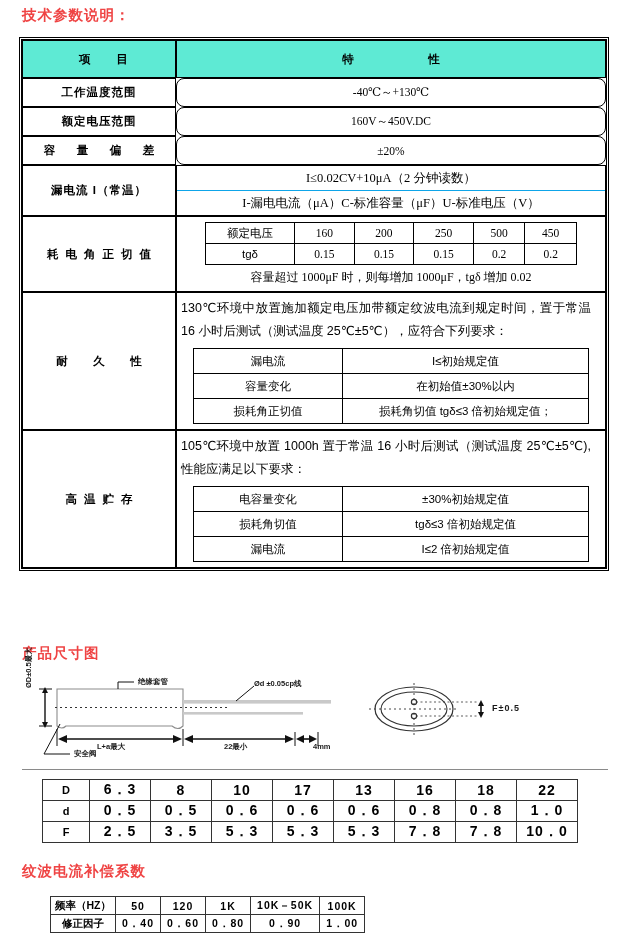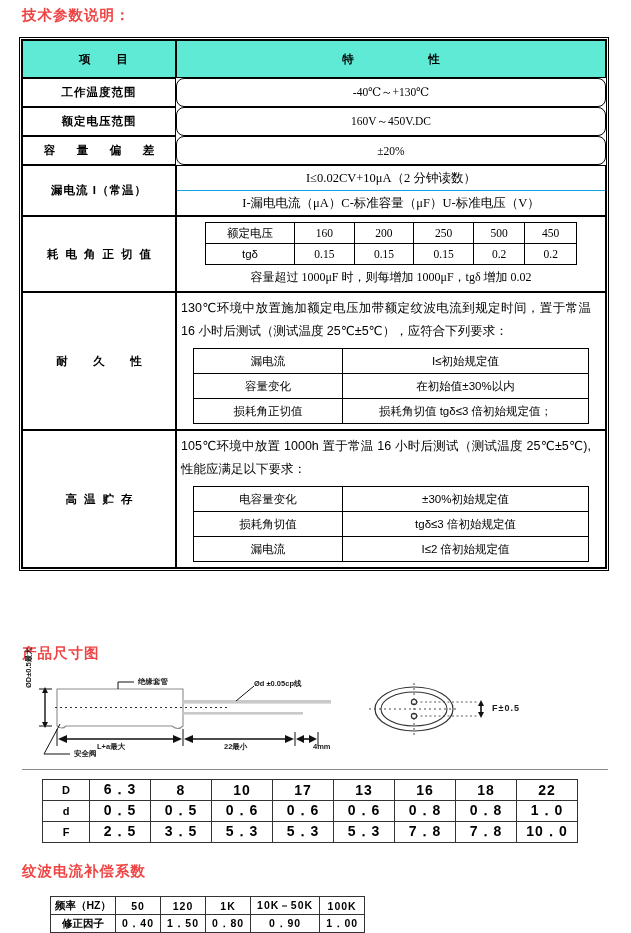--- a/index.html
+++ b/index.html
@@ -402,21 +402,21 @@
         <td class="hd">频率（HZ）</td>
         <td>50</td>
         <td>120</td>
         <td>1K</td>
         <td>10K－50K</td>
         <td>100K</td>
       </tr>
       <tr>
         <td class="hd">修正因子</td>
         <td>0．40</td>
-        <td>1．50</td>
+        <td>0．60</td>
         <td>0．80</td>
         <td>0．90</td>
         <td>1．00</td>
       </tr>
     </tbody>
   </table>
 
 </div>
 
 </body></html>

